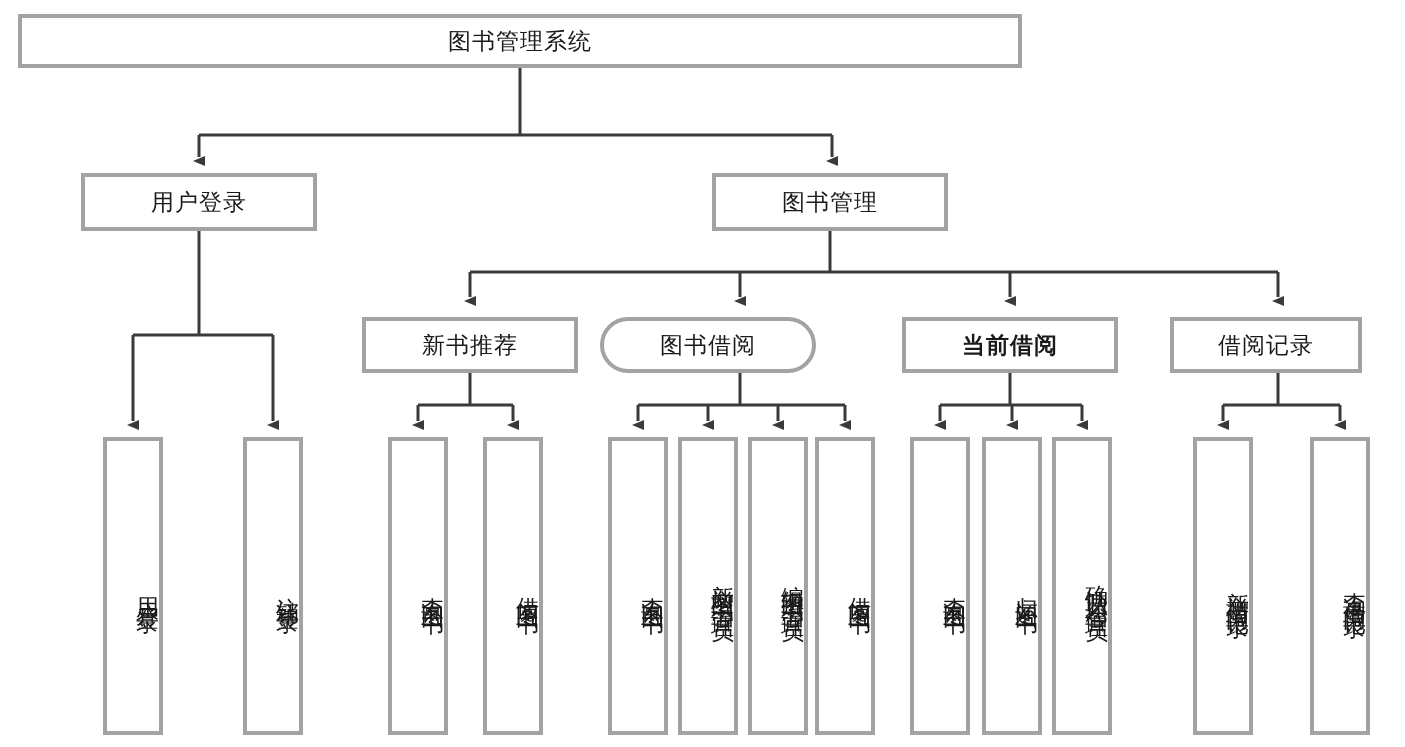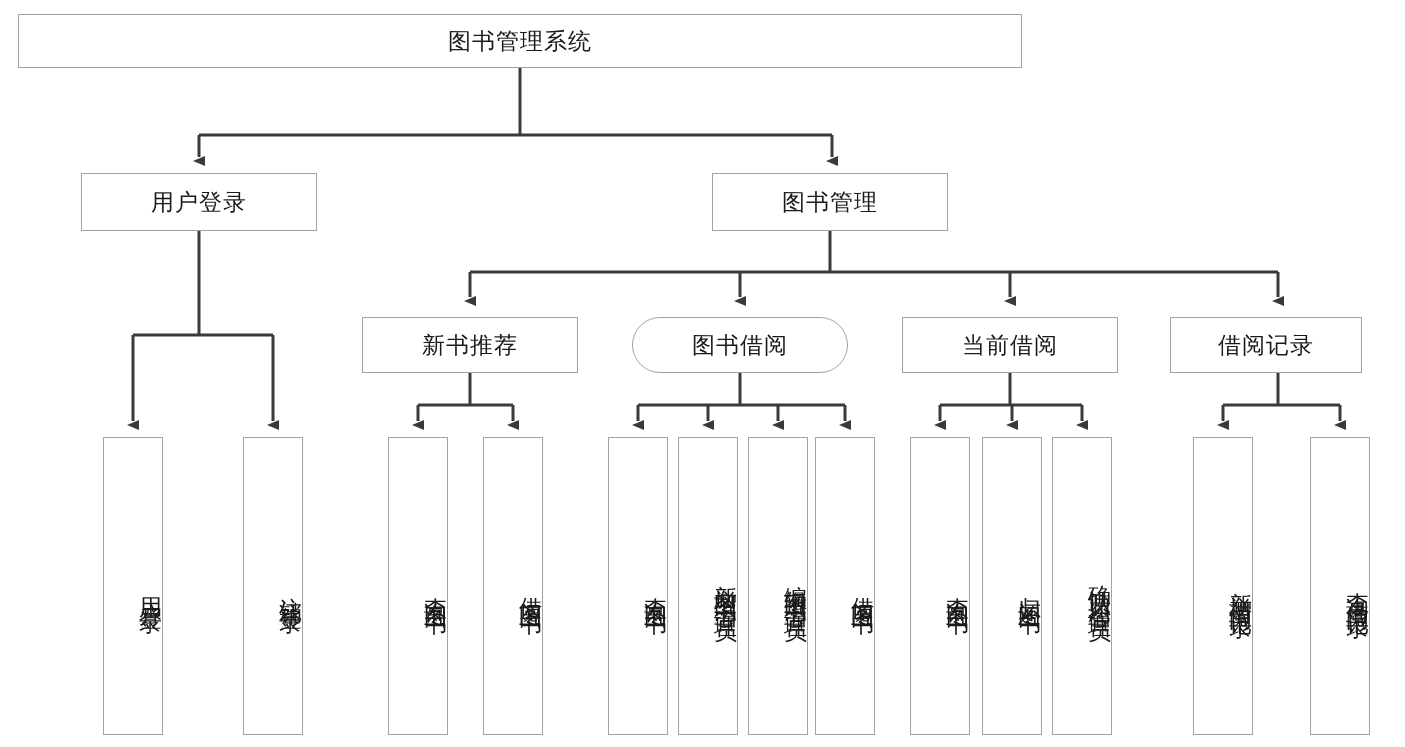--- a/index.html
+++ b/index.html
@@ -20,21 +20,21 @@
   svg.wires {
     position: absolute;
     left: 0;
     top: 0;
     width: 1405px;
     height: 747px;
   }
   .node {
     position: absolute;
     box-sizing: border-box;
-    border: 1px solid #a3a3a3;
+    border: 4px solid #a3a3a3;
     background: #ffffff;
     display: flex;
     align-items: center;
     justify-content: center;
     color: #1a1a1a;
     text-align: center;
   }
   .node.horiz {
     font-size: 23px;
     letter-spacing: 1px;
@@ -124,24 +124,24 @@
   <div class="node horiz" style="left:81px; top:173px; width:236px; height:58px;">
     <span>用户登录</span>
   </div>
   <div class="node horiz" style="left:712px; top:173px; width:236px; height:58px;">
     <span>图书管理</span>
   </div>
 
   <div class="node horiz" style="left:362px; top:317px; width:216px; height:56px;">
     <span>新书推荐</span>
   </div>
-  <div class="node horiz" style="left:632px; top:317px; width:216px; height:56px;border-radius:28px;">
+  <div class="node horiz" style="left:600px; top:317px; width:216px; height:56px;border-radius:28px;">
     <span>图书借阅</span>
   </div>
-  <div class="node horiz" style="left:902px; top:317px; width:216px; height:56px;">
+  <div class="node horiz" style="left:902px; top:317px; width:216px; height:56px;font-weight:bold;">
     <span>当前借阅</span>
   </div>
   <div class="node horiz" style="left:1170px; top:317px; width:192px; height:56px;">
     <span>借阅记录</span>
   </div>
 
   <div class="node vert" style="left:103px; top:437px; width:60px; height:298px;">
     <span>用户登录</span>
   </div>
   <div class="node vert" style="left:243px; top:437px; width:60px; height:298px;">

